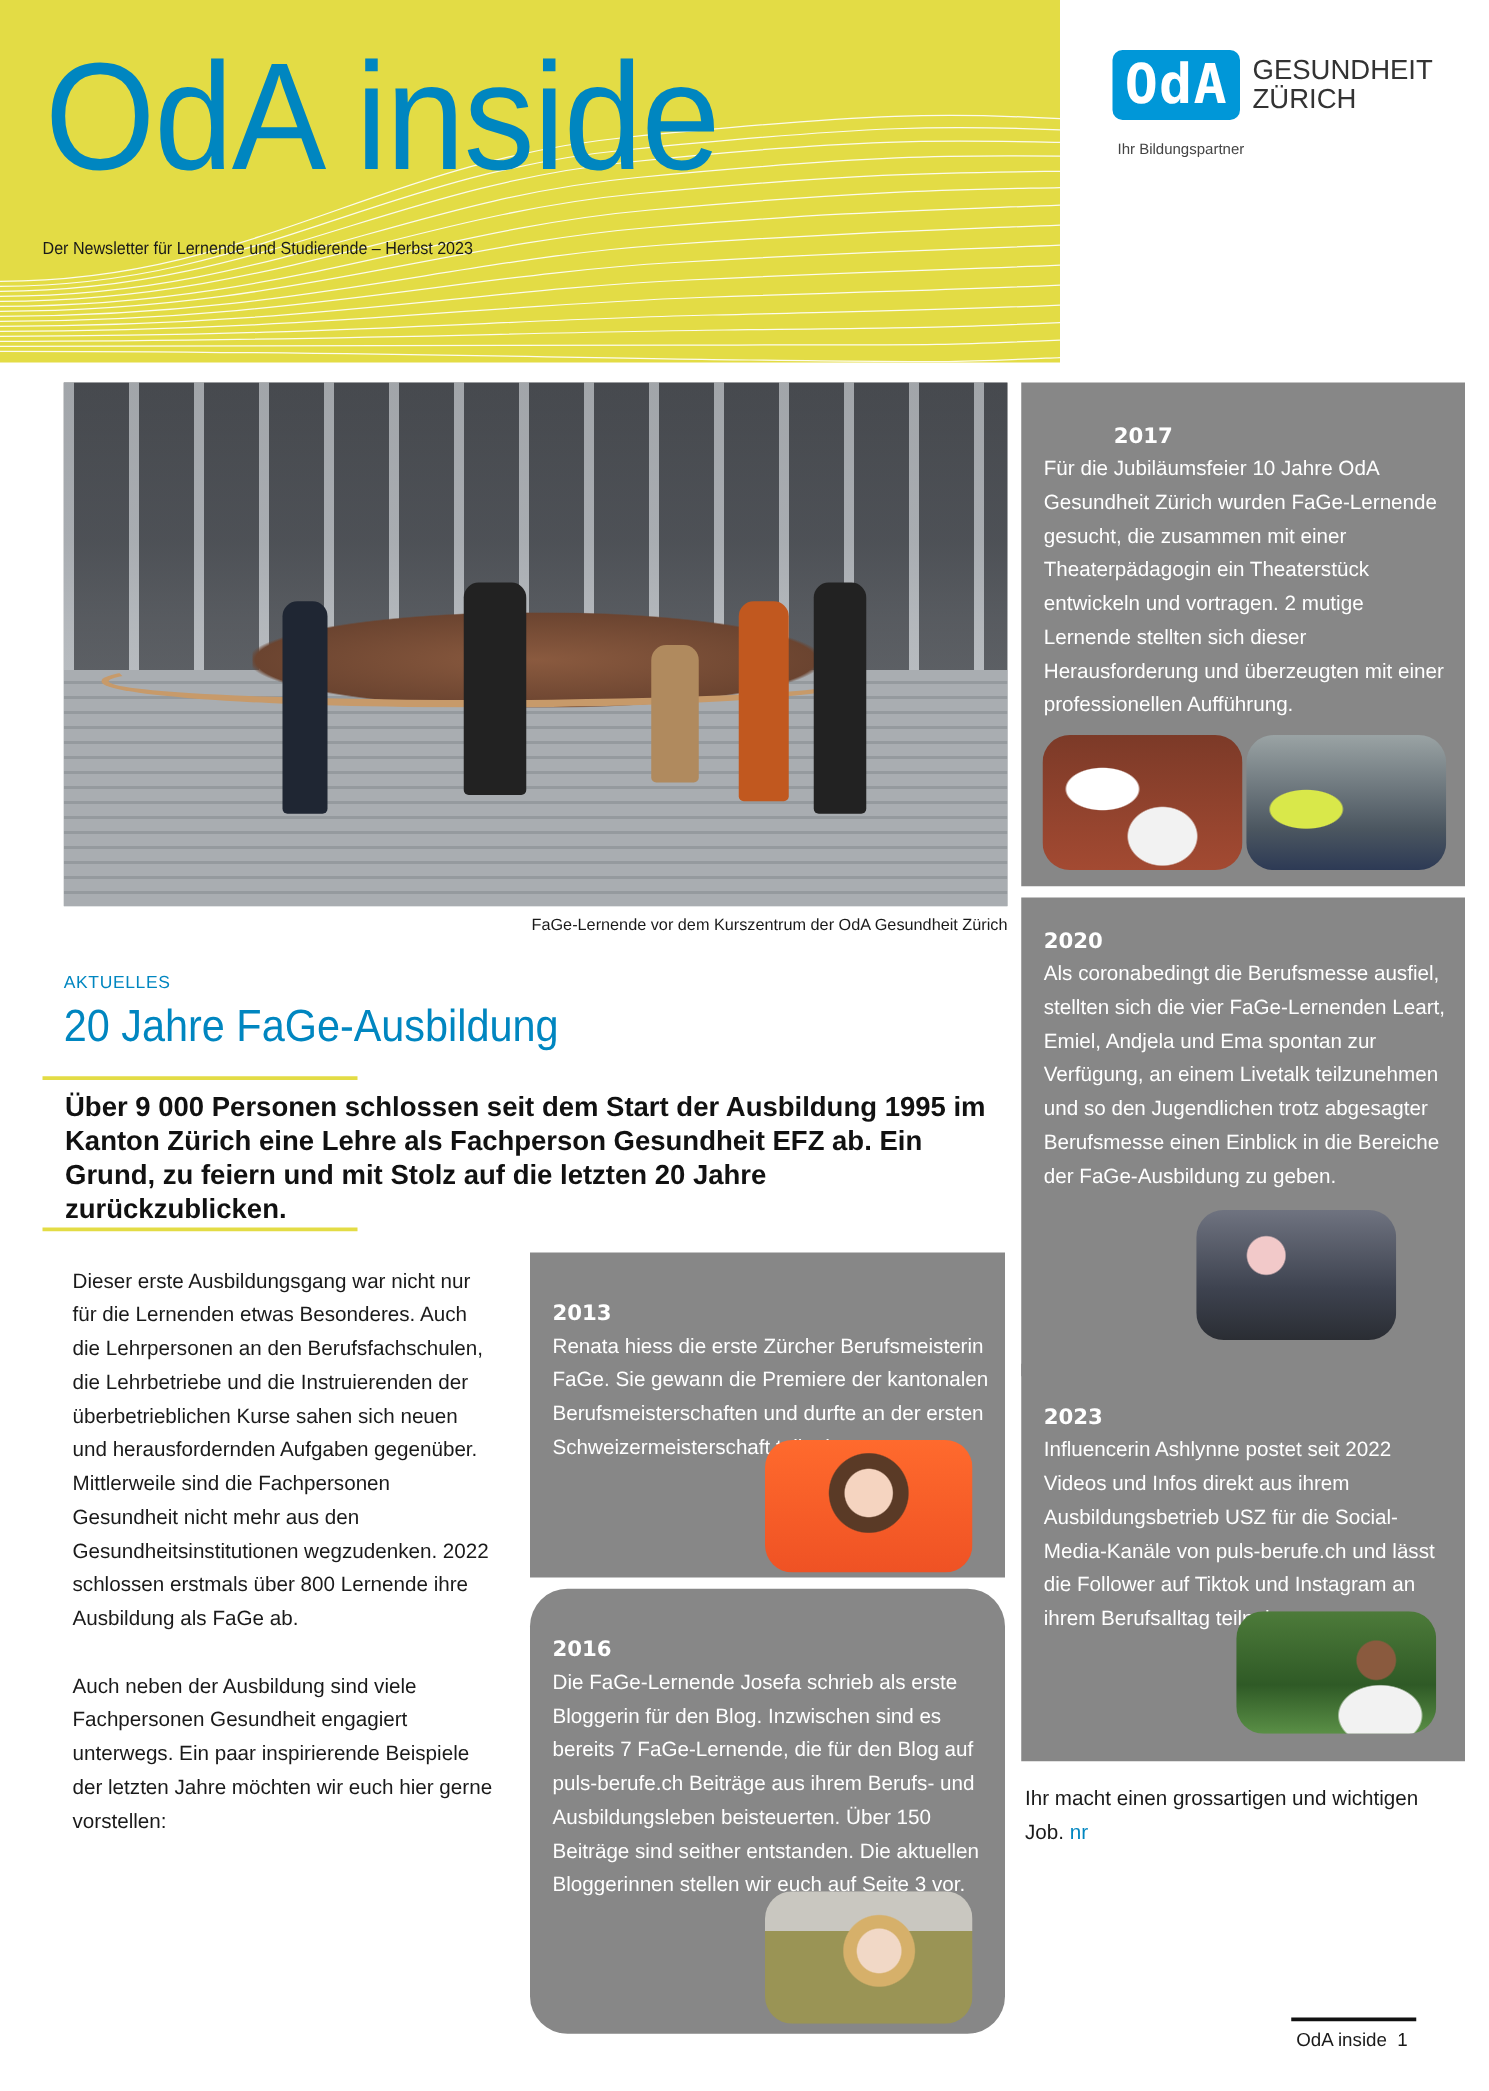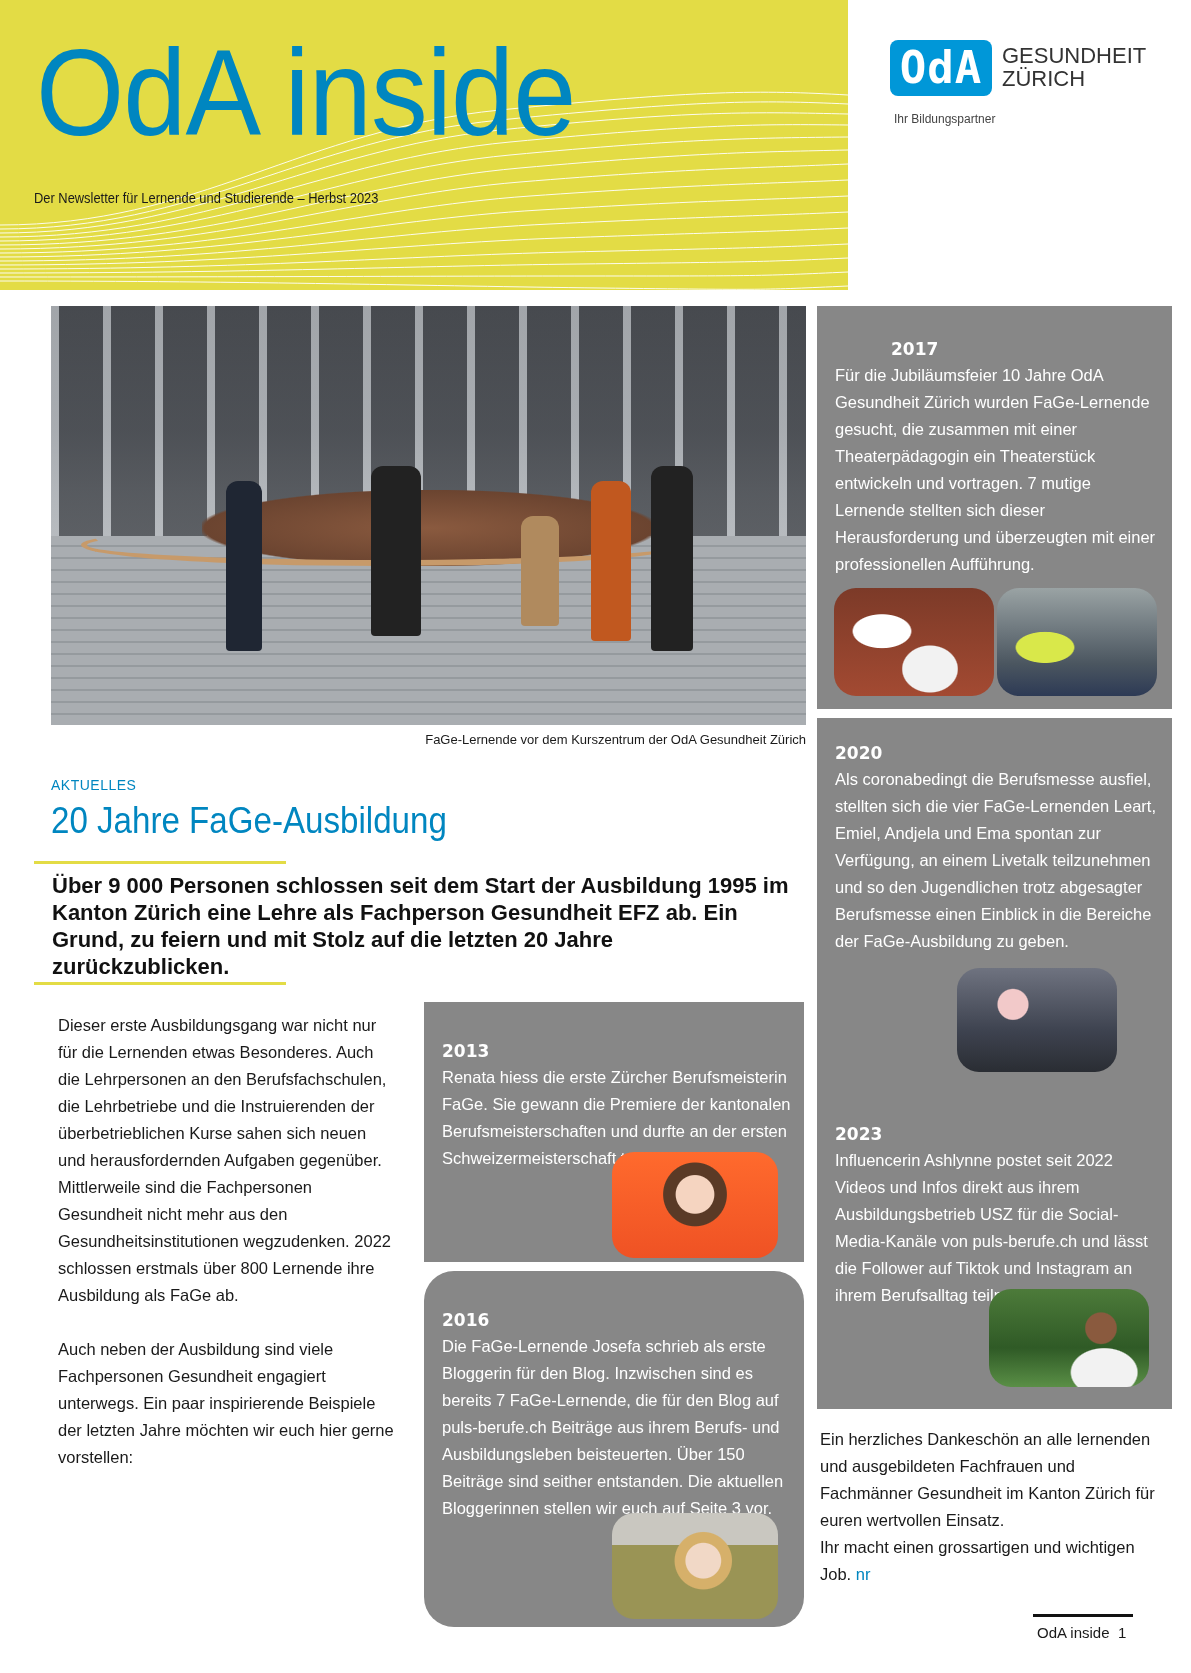--- a/index.html
+++ b/index.html
@@ -114,38 +114,37 @@
 </div>
 
 <div class="box" style="left:424px;top:1271px;width:380px;height:356px;border-radius:30px;">
   <div class="year" style="position:absolute;left:18px;top:36px;">2016</div>
   <div class="txt" style="position:absolute;left:18px;top:62px;width:350px;">Die FaGe-Lernende Josefa schrieb als erste Bloggerin für den Blog. Inzwischen sind es bereits 7 FaGe-Lernende, die für den Blog auf puls-berufe.ch Beiträge aus ihrem Berufs- und Ausbildungsleben beisteuerten. Über 150 Beiträge sind seither entstanden. Die aktuellen Bloggerinnen stellen wir euch auf Seite 3 vor.</div>
   <div class="photo" style="left:188px;top:242px;width:166px;height:106px;background:radial-gradient(circle at 55% 45%, #f1d8c6 0 16%, #d6b06a 17% 26%, transparent 27%), linear-gradient(180deg,#c9c7c0 0 30%,#9a9455 30% 100%);"></div>
 </div>
 
 <div class="box" style="left:817px;top:306px;width:355px;height:403px;">
   <div class="year" style="position:absolute;left:34px;top:30px;margin-left:40px;">2017</div>
-  <div class="txt" style="position:absolute;left:18px;top:56px;width:325px;">Für die Jubiläumsfeier 10 Jahre OdA Gesundheit Zürich wurden FaGe-Lernende gesucht, die zusammen mit einer Theaterpädagogin ein Theaterstück entwickeln und vortragen. 7 mutige Lernende stellten sich dieser Herausforderung und überzeugten mit einer professionellen Aufführung.</div>
+  <div class="txt" style="position:absolute;left:18px;top:56px;width:325px;">Für die Jubiläumsfeier 10 Jahre OdA Gesundheit Zürich wurden FaGe-Lernende gesucht, die zusammen mit einer Theaterpädagogin ein Theaterstück entwickeln und vortragen. 2 mutige Lernende stellten sich dieser Herausforderung und überzeugten mit einer professionellen Aufführung.</div>
   <div class="photo" style="left:17px;top:282px;width:160px;height:108px;background:radial-gradient(ellipse at 30% 40%, #fff 0 18%, transparent 19%), radial-gradient(ellipse at 60% 75%, #f2f2f2 0 20%, transparent 21%), linear-gradient(180deg,#7c3a28,#a34a32);"></div>
   <div class="photo" style="left:180px;top:282px;width:160px;height:108px;background:radial-gradient(ellipse at 30% 55%, #d9e84a 0 18%, transparent 19%), linear-gradient(180deg,#9aa3a4,#4b5660 70%,#2d3a55);"></div>
 </div>
 
 <div class="box" style="left:817px;top:718px;width:355px;height:383px;">
   <div class="year" style="position:absolute;left:18px;top:22px;">2020</div>
   <div class="txt" style="position:absolute;left:18px;top:48px;width:325px;">Als coronabedingt die Berufsmesse ausfiel, stellten sich die vier FaGe-Lernenden Leart, Emiel, Andjela und Ema spontan zur Verfügung, an einem Livetalk teilzunehmen und so den Jugendlichen trotz abgesagter Berufsmesse einen Einblick in die Bereiche der FaGe-Ausbildung zu geben.</div>
   <div class="photo" style="left:140px;top:250px;width:160px;height:104px;background:radial-gradient(circle at 35% 35%, #f2c9c9 0 12%, transparent 13%), linear-gradient(180deg,#6f7380,#3e4350 60%,#2a2d33);"></div>
 </div>
 
 <div class="box" style="left:817px;top:1091px;width:355px;height:318px;">
   <div class="year" style="position:absolute;left:18px;top:30px;">2023</div>
   <div class="txt" style="position:absolute;left:18px;top:56px;width:325px;">Influencerin Ashlynne postet seit 2022 Videos und Infos direkt aus ihrem Ausbildungsbetrieb USZ für die Social-Media-Kanäle von puls-berufe.ch und lässt die Follower auf Tiktok und Instagram an ihrem Berufsalltag teilnehmen.</div>
   <div class="photo" style="left:172px;top:198px;width:160px;height:98px;background:radial-gradient(circle at 70% 40%, #8a5a3e 0 12%, transparent 13%), radial-gradient(ellipse at 72% 85%, #f2f2f2 0 20%, transparent 21%), linear-gradient(180deg,#4d7b3a,#2f5a26 60%,#5a8f46);"></div>
 </div>
 
 <div class="thanks">
-  <div>Ein herzliches Dankeschön an alle lernenden und ausgebildeten Fachfrauen und Fachmänner Gesundheit im Kanton Zürich für euren wertvollen Einsatz.</div>
   <div><span>Ihr macht einen grossartigen und wichtigen Job.</span> <span class="sig">nr</span></div>
 </div>
 
 <div class="footer-rule"></div>
 <div class="footer">
   <span>OdA inside</span>&nbsp;&nbsp;<span>1</span>
 </div>
 
 </body></html>

